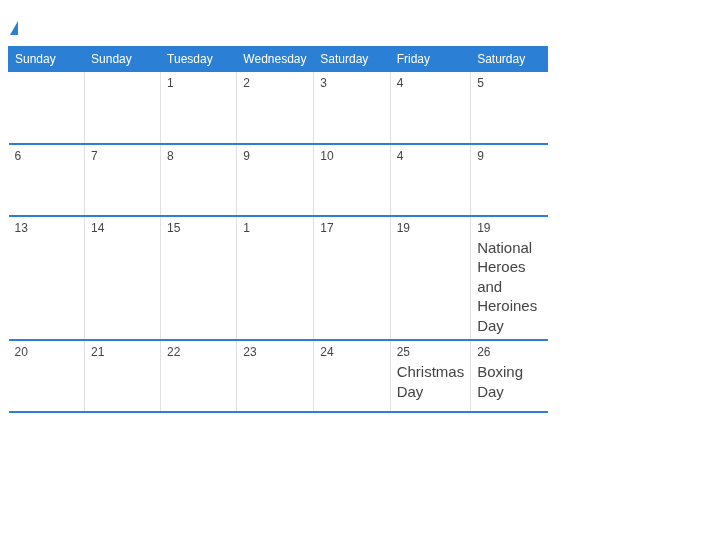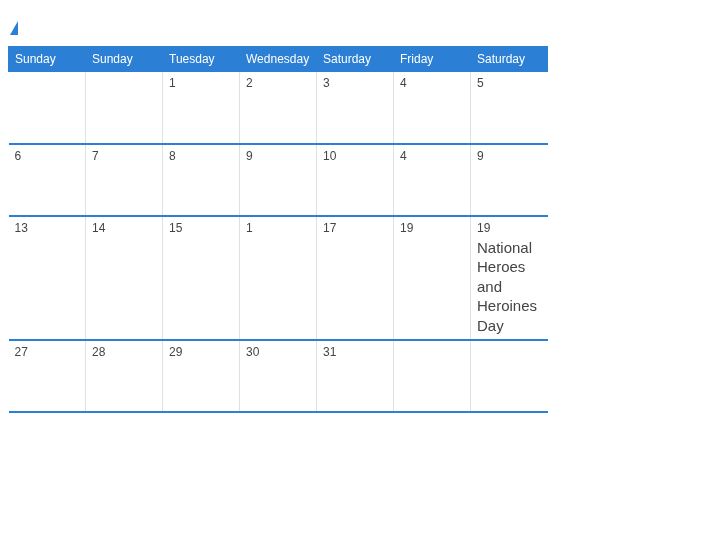--- a/index.html
+++ b/index.html
@@ -202,32 +202,32 @@
           <td>
             <span class="day-num">17</span>
           </td>
           <td>
             <span class="day-num">19</span>
           </td>
           <td><span class="day-num">19</span><span class="event-text">National Heroes and Heroines Day</span></td>
         </tr>
         <tr>
           <td>
-            <span class="day-num">27</span>
-          </td>
-          <td>
-            <span class="day-num">28</span>
-          </td>
-          <td>
-            <span class="day-num">29</span>
-          </td>
-          <td>
-            <span class="day-num">30</span>
-          </td>
-          <td>
-            <span class="day-num">31</span>
-          </td>
-          <td class="empty-cell"></td>
-          <td class="empty-cell"></td>
+            <span class="day-num">20</span>
+          </td>
+          <td>
+            <span class="day-num">21</span>
+          </td>
+          <td>
+            <span class="day-num">22</span>
+          </td>
+          <td>
+            <span class="day-num">23</span>
+          </td>
+          <td>
+            <span class="day-num">24</span>
+          </td>
+          <td><span class="day-num">25</span><span class="event-text">Christmas Day</span></td>
+          <td><span class="day-num">26</span><span class="event-text">Boxing Day</span></td>
         </tr>
       </tbody>
   </table>
 </div>
 
 </body></html>

